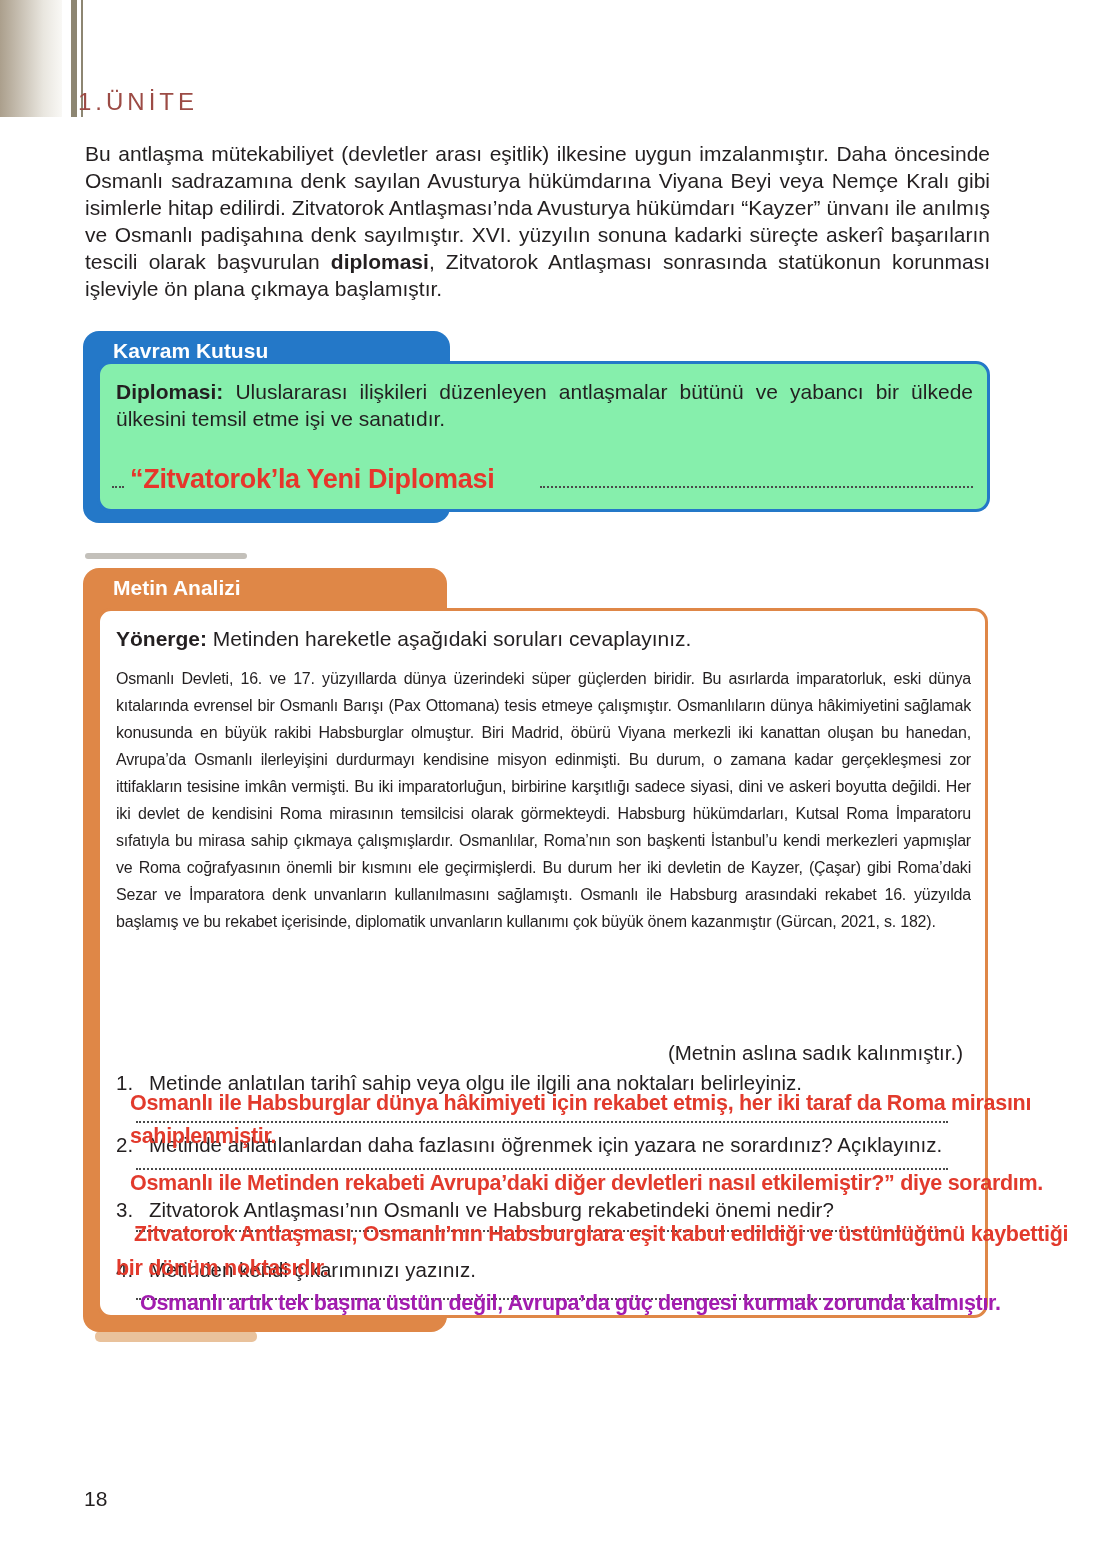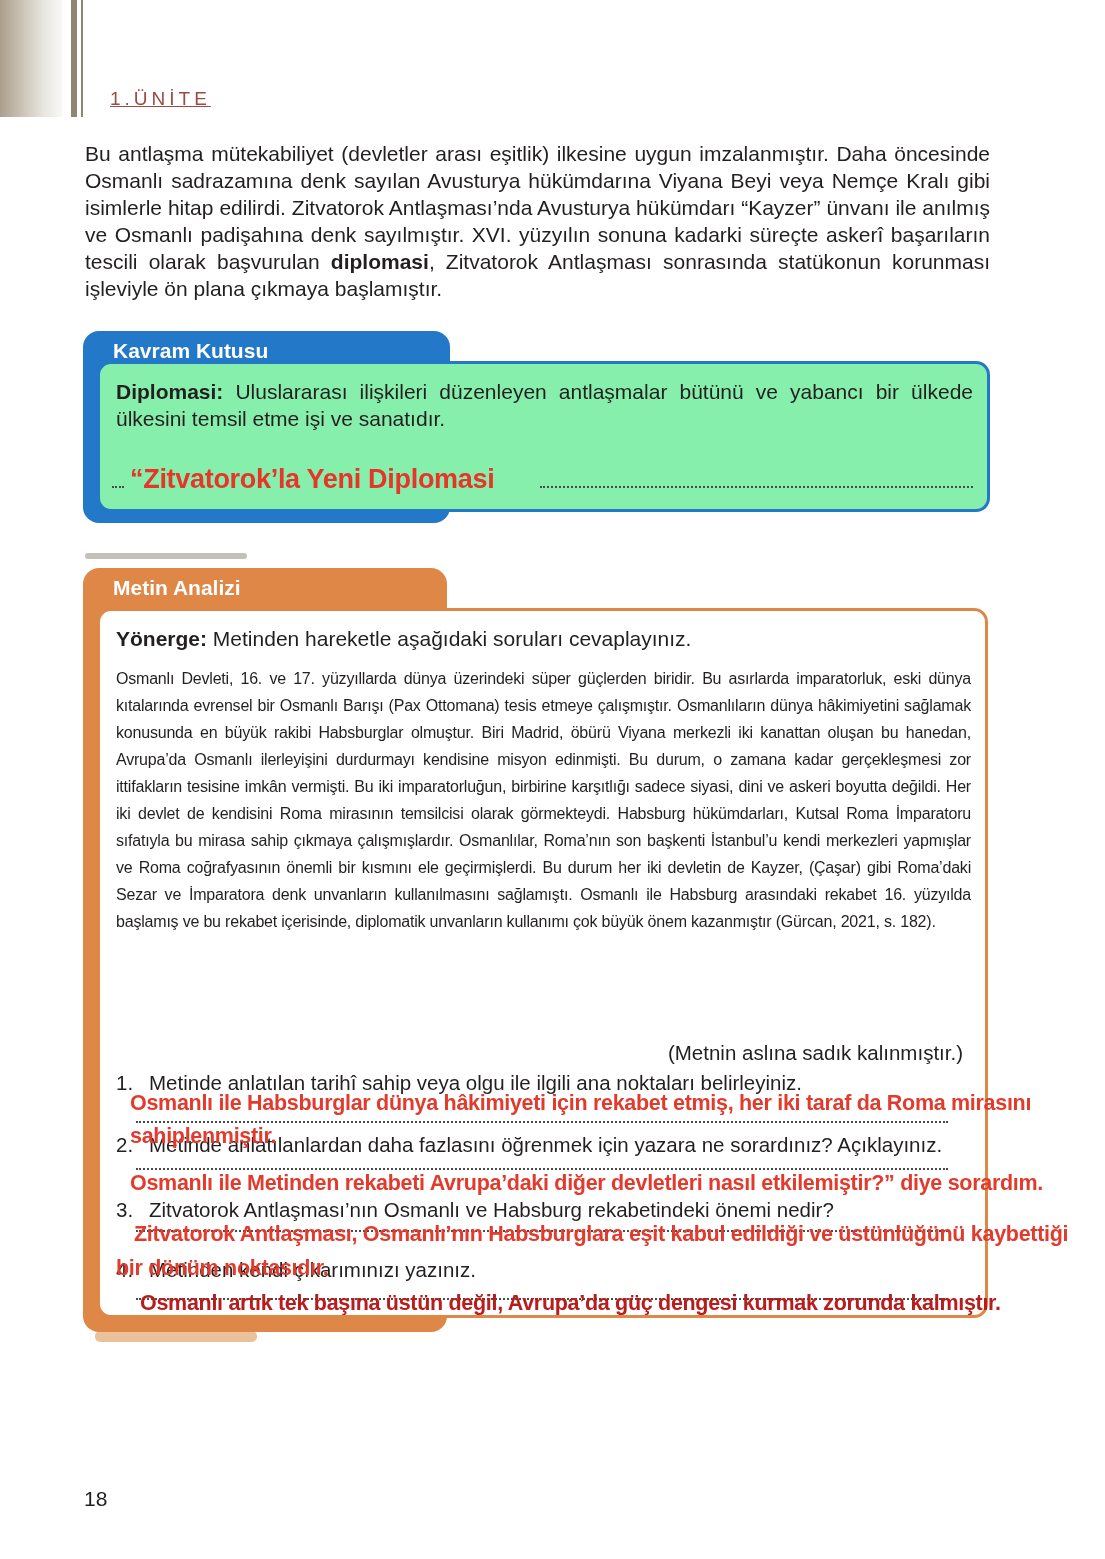--- a/index.html
+++ b/index.html
@@ -5,21 +5,21 @@
   html,body{margin:0;padding:0;background:#ffffff;}
   .page{
     position:relative;width:1105px;height:1559px;background:#ffffff;
     font-family:"Liberation Sans",sans-serif;color:#231f20;overflow:hidden;
   }
   
   .hdr-swatch{position:absolute;left:0;top:0;width:62px;height:117px;
     background:linear-gradient(to right,#ab9f8c,#e9e6df 70%,#f9f8f5);}
   .hdr-bar-thick{position:absolute;left:71px;top:0;width:6px;height:117px;background:#8d8672;}
   .hdr-bar-thin{position:absolute;left:81px;top:0;width:2px;height:117px;background:#8d8672;}
-  .unit-title{position:absolute;left:110px;top:88px;font-size:19px;letter-spacing:4px;color:#9c4b45;text-decoration:underline;}
+  .unit-title{position:absolute;left:78px;top:88px;font-size:24px;letter-spacing:4px;color:#9c4b45;}
   
   .intro{position:absolute;left:85px;top:140px;width:905px;font-size:21px;line-height:27px;
     text-align:justify;}
   .intro b{font-weight:bold;}
   
   .panel-blue{position:absolute;left:83px;top:331px;width:367px;height:192px;background:#2478c8;border-radius:16px;}
   .panel-blue-shadow{position:absolute;left:85px;top:553px;width:162px;height:6px;background:#c3c0ba;border-radius:3px;}
   .panel-label{position:absolute;left:30px;top:8px;color:#ffffff;font-weight:bold;font-size:21px;}
   .box-kavram{position:absolute;left:97px;top:361px;width:893px;height:151px;background:#86efac;
     border:3px solid #2478c8;border-radius:14px;box-sizing:border-box;}
@@ -110,17 +110,17 @@
       <span class="q-num">4.</span>
       <span class="q-text">Metinden kendi çıkarımınızı yazınız.</span>
     </div>
     <div class="ans-line dot4"></div>
 
     <div class="red-ans a1l1" style="color:#e23a2c;">Osmanlı ile Habsburglar dünya hâkimiyeti için rekabet etmiş, her iki taraf da Roma mirasını</div>
     <div class="red-ans a1l2" style="color:#e23a2c;">sahiplenmiştir.</div>
     <div class="red-ans a2" style="color:#e23a2c;">Osmanlı ile Metinden rekabeti Avrupa’daki diğer devletleri nasıl etkilemiştir?” diye sorardım.</div>
     <div class="red-ans a3l1" style="color:#e23a2c;">Zitvatorok Antlaşması, Osmanlı’nın Habsburglara eşit kabul edildiği ve üstünlüğünü kaybettiği</div>
     <div class="red-ans a3l2" style="color:#e23a2c;">bir dönüm noktasıdır.</div>
-    <div class="red-ans a4" style="color:#b91c1c;">Osmanlı artık tek başına üstün değil, Avrupa’da güç dengesi kurmak zorunda kalmıştır.</div>
+    <div class="red-ans a4" style="color:#a21caf;">Osmanlı artık tek başına üstün değil, Avrupa’da güç dengesi kurmak zorunda kalmıştır.</div>
   </div>
 
   <div class="page-num">18</div>
 </div>
 
 </body></html>

